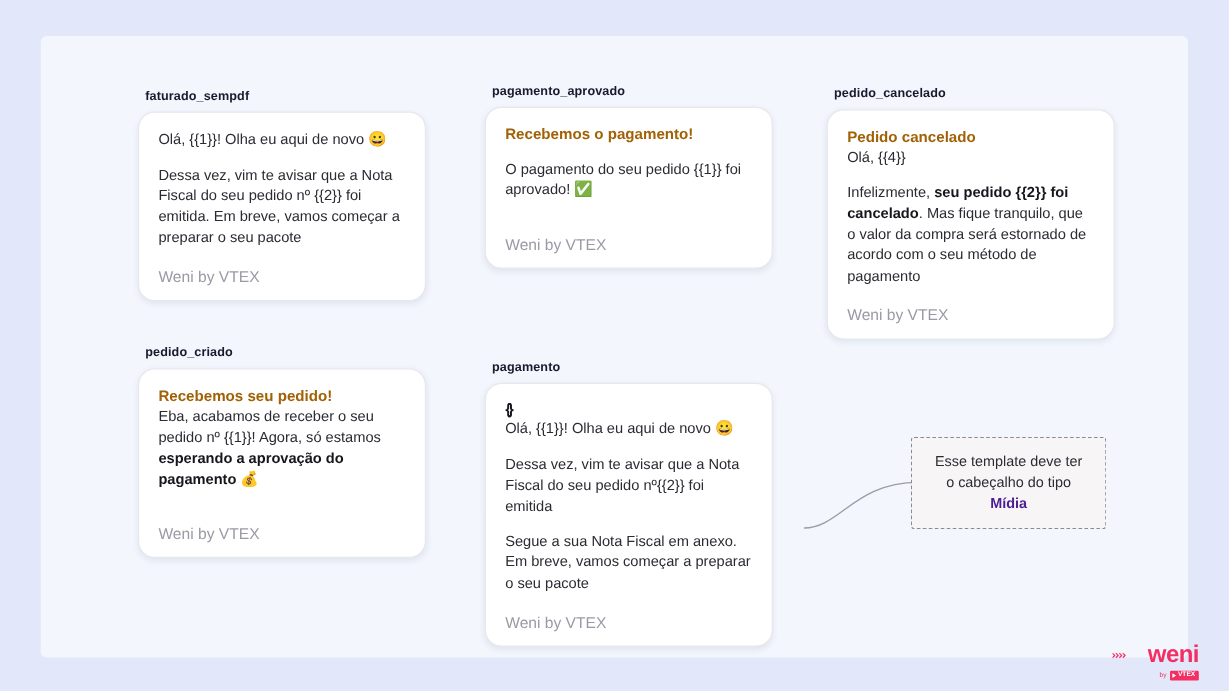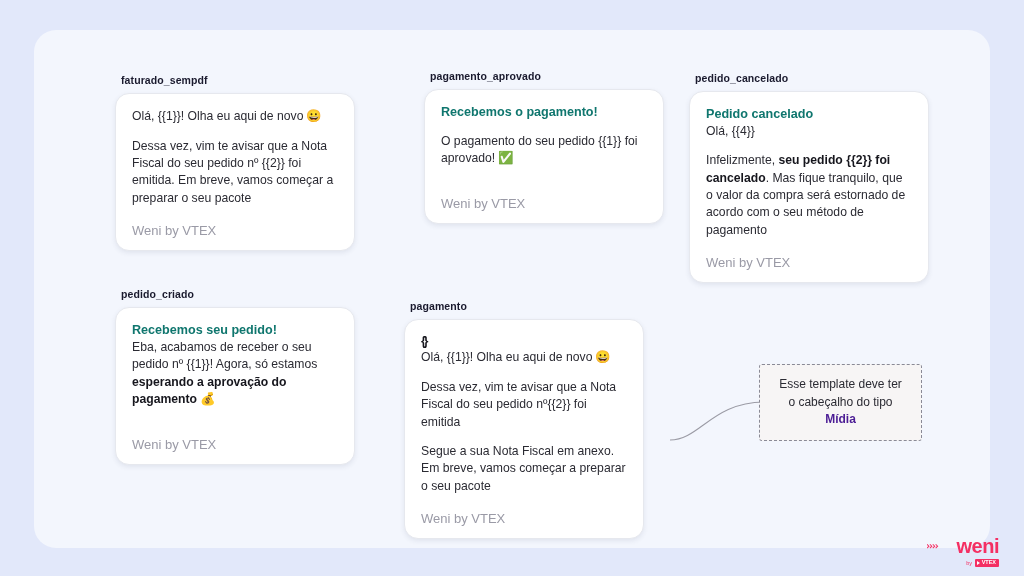--- a/index.html
+++ b/index.html
@@ -16,21 +16,21 @@
     position: relative;
   }
 
   #panel {
     position: absolute;
     left: 34px;
     top: 30px;
     width: 956px;
     height: 518px;
     background: #f3f6fd;
-    border-radius: 22px;
+    border-radius: 5px;
     padding-left: 45px;
   }
 
   
   .card-group {
     position: absolute;
   }
 
   .card-label {
     font-size: 10.5px;
@@ -45,21 +45,21 @@
     background: #ffffff;
     border-radius: 14px;
     border: 1px solid #e6e8ee;
     box-shadow: 0 2px 5px rgba(40,50,90,0.09);
     padding: 14px 16px 12px 16px;
   }
 
   .msg-title {
     font-weight: bold;
     font-size: 12.6px;
-    color: #0f766e;
+    color: #a16207;
     line-height: 1.35;
   }
 
   .msg-body {
     font-size: 12.2px;
     color: #2b2b33;
     line-height: 1.42;
   }
 
   .msg-body b { font-weight: bold; color: #16161d; }
@@ -176,21 +176,21 @@
     <div class="card">
       <div class="msg-body">
         <span>Olá, {{1}}! Olha eu aqui de novo </span><span class="emoji">😀</span>
       </div>
       <div class="msg-gap"></div>
       <div class="msg-body">Dessa vez, vim te avisar que a Nota Fiscal do seu pedido nº {{2}} foi emitida. Em breve, vamos começar a preparar o seu pacote</div>
       <div class="msg-footer">Weni by VTEX</div>
     </div>
   </div>
 
-  <div class="card-group" style="left:390px; top:40px; width:240px;">
+  <div class="card-group" style="left:370px; top:40px; width:240px;">
     <div class="card-label">pagamento_aprovado</div>
     <div class="card">
       <div class="msg-title">Recebemos o pagamento!</div>
       <div class="msg-gap"></div>
       <div class="msg-body">
         <span>O pagamento do seu pedido {{1}} foi aprovado! </span><span class="emoji">✅</span>
       </div>
       <div class="msg-gap"></div>
       <div class="msg-footer">Weni by VTEX</div>
     </div>

